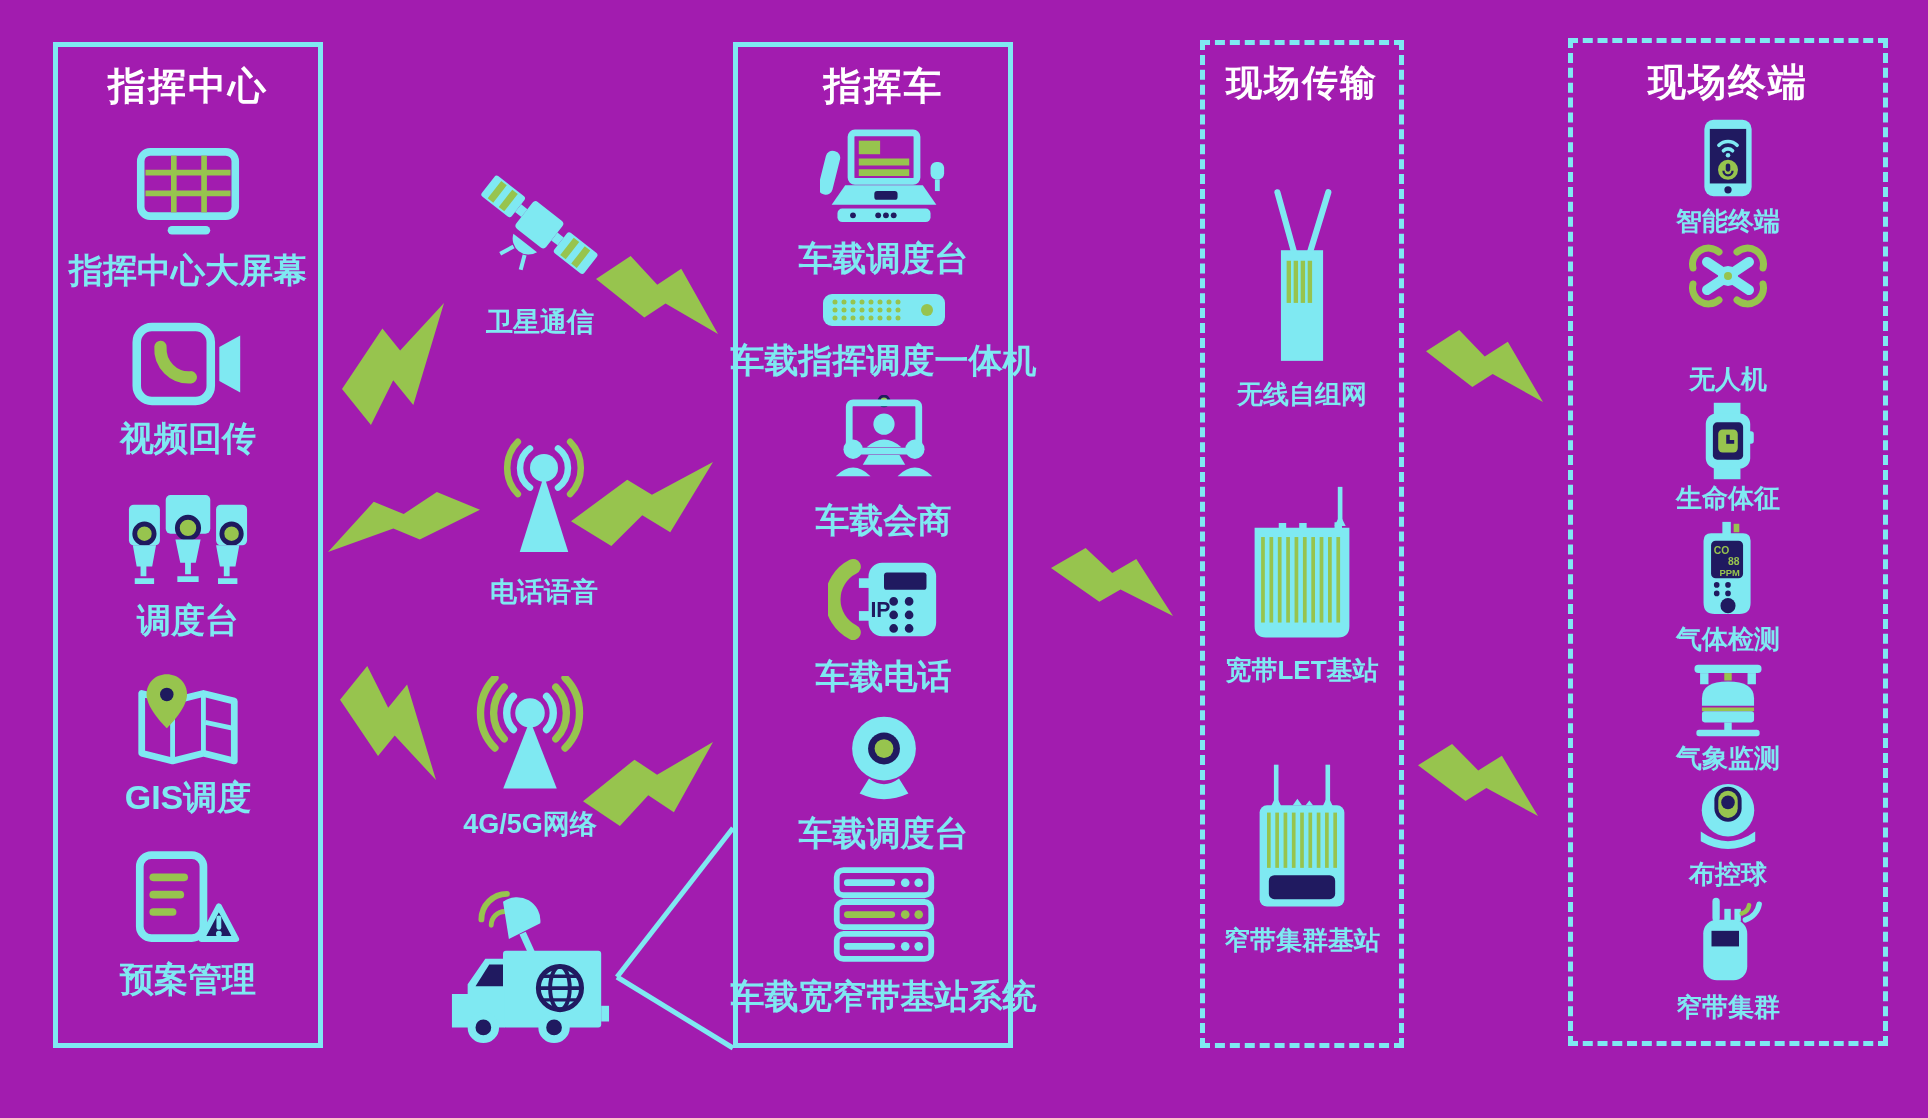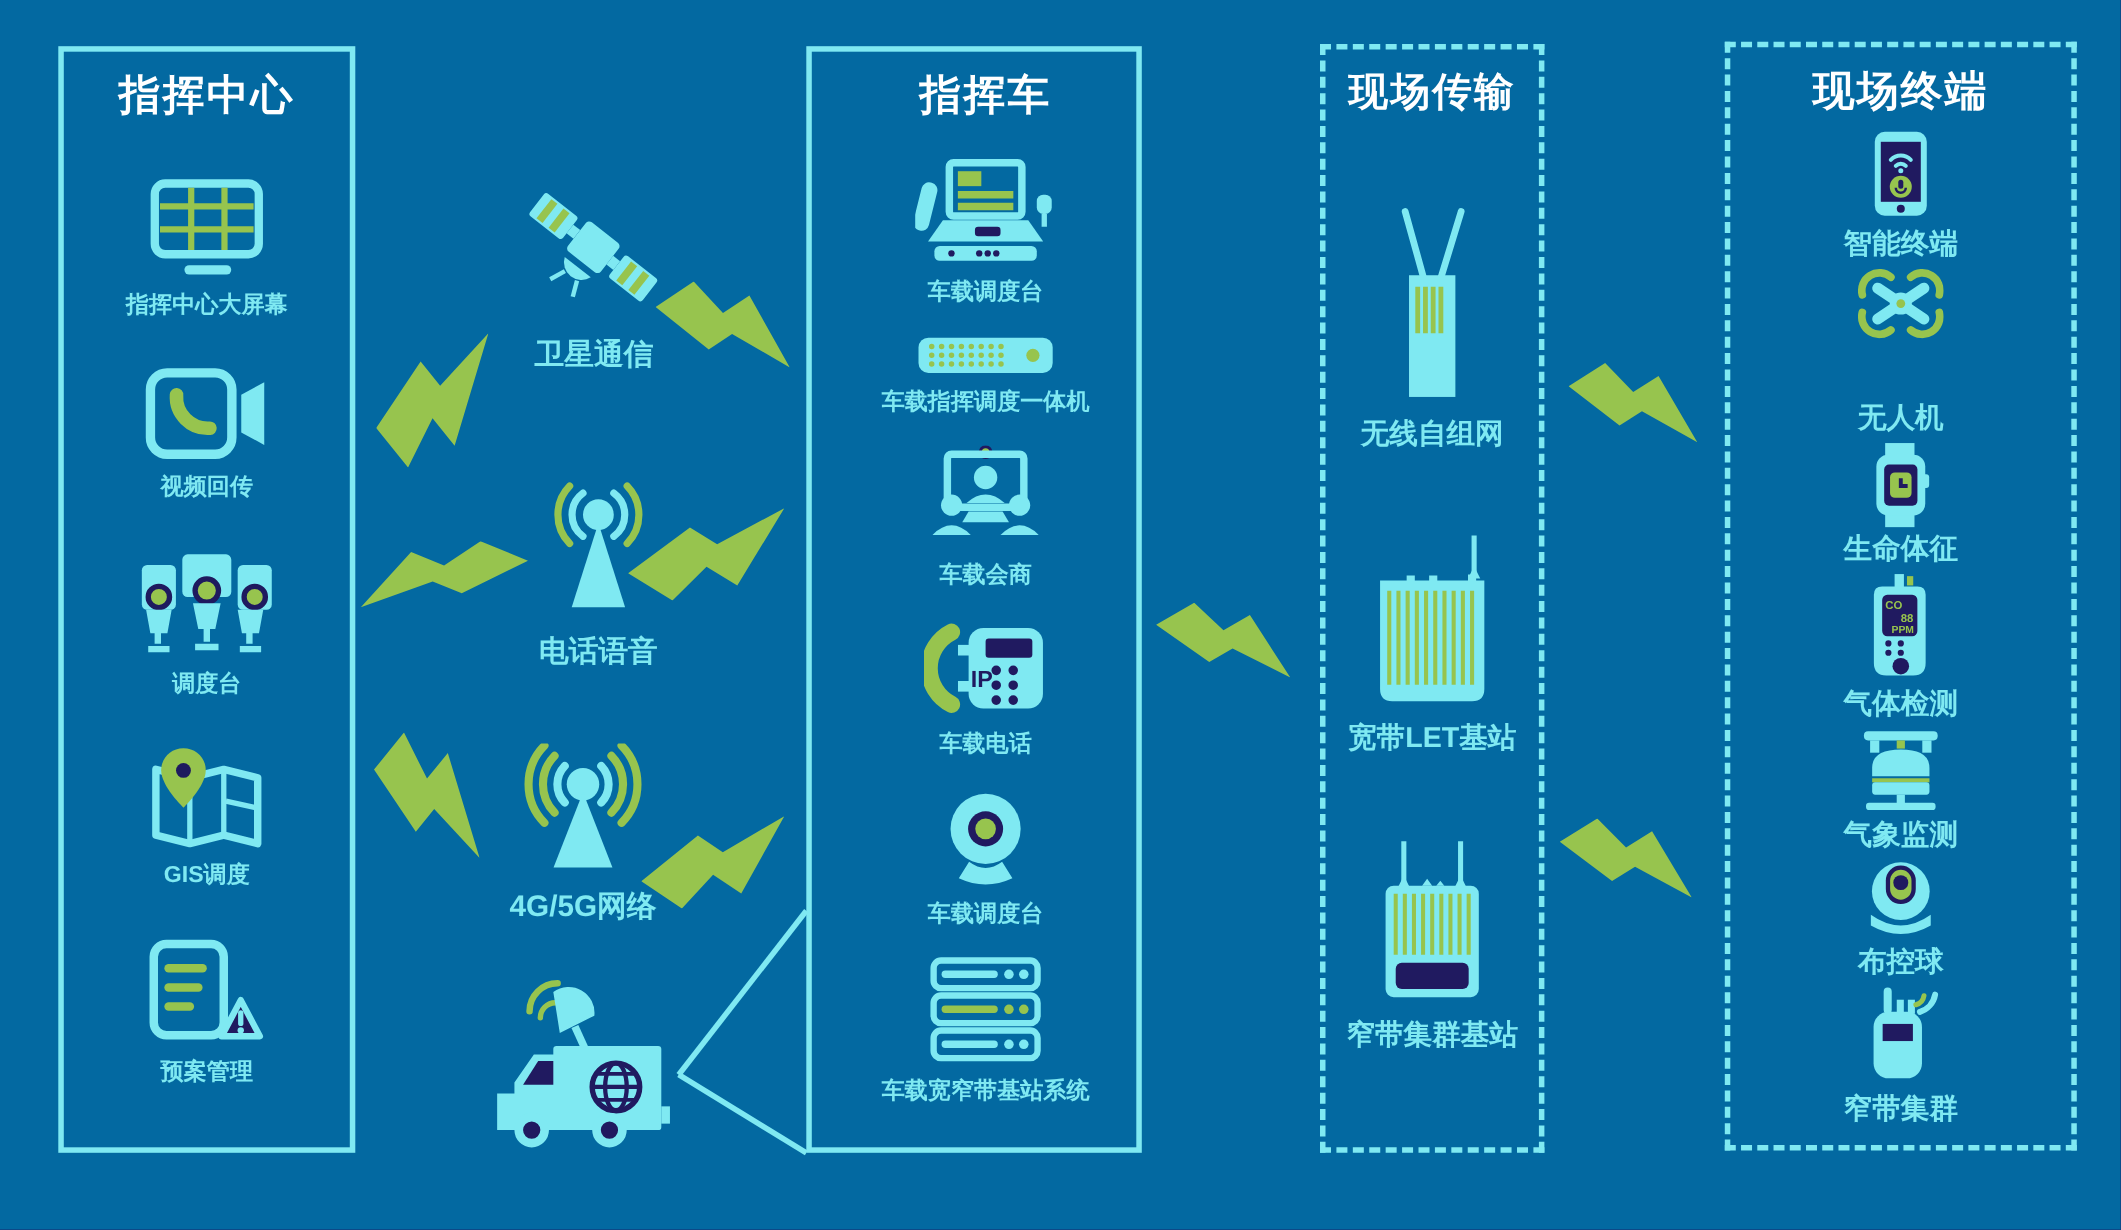--- a/index.html
+++ b/index.html
@@ -1,23 +1,23 @@
 <!DOCTYPE html>
 <html><head>
 <meta charset="utf-8">
 <style>
   html,body{margin:0;padding:0;background:#201A60;}
-  #stage{position:relative;width:1928px;height:1118px;background:#0369a1;overflow:hidden;
+  #stage{position:relative;width:1928px;height:1118px;background:#a21caf;overflow:hidden;
          font-family:"Liberation Sans", sans-serif;}
   .panel{position:absolute;border:5px solid #7FE9F2;display:flex;flex-direction:column;box-sizing:border-box;}
   .panel.dotted{border-style:dashed;}
   .panel-title{color:#FFFFFF;font-size:38px;font-weight:bold;text-align:center;margin-top:14px;letter-spacing:2px;}
   .items{flex:1;display:flex;flex-direction:column;justify-content:space-evenly;align-items:center;padding:6px 0 12px;}
   .item{display:flex;flex-direction:column;align-items:center;gap:10px;}
-  .item-label{color:#7FE9F2;font-size:21px;font-weight:bold;white-space:nowrap;}
+  .item-label{color:#7FE9F2;font-size:34px;font-weight:bold;white-space:nowrap;}
   .relay{position:absolute;display:flex;flex-direction:column;align-items:center;text-align:center;}
   .relay-label{color:#7FE9F2;font-size:27px;font-weight:bold;white-space:nowrap;}
   .bolt{position:absolute;}
   .bolt polygon{fill:#97C44E;}
   svg{display:block;}
 </style>
 </head>
 <body>
 
 <div id="stage">
@@ -93,21 +93,21 @@
             <line x1="88" y1="70" x2="88" y2="80" stroke="#7FE9F2" stroke-width="5" stroke-linecap="round"></line>
             <circle cx="88" cy="86.5" r="3" fill="#7FE9F2"></circle>
           </svg>
         </span>
         <div class="item-label">预案管理</div>
       </div>
 
     </div>
   </div>
 
-  <div class="panel" style="left:733px;top:42px;width:305px;height:1006px;padding-left:21px;">
+  <div class="panel" style="left:733px;top:42px;width:280px;height:1006px;padding-left:21px;">
     <div class="panel-title">指挥车</div>
     <div class="items">
 
       <div class="item">
         <span>
           <svg width="128" height="97" viewBox="0 0 132 100">
             <rect x="2" y="22" width="15" height="46" rx="7" fill="#7FE9F2" transform="rotate(14 9 45)"></rect>
             <rect x="32" y="4" width="68" height="50" rx="4" fill="none" stroke="#7FE9F2" stroke-width="7"></rect>
             <rect x="40" y="12" width="22" height="14" fill="#97C44E"></rect>
             <line x1="40" y1="34" x2="92" y2="34" stroke="#97C44E" stroke-width="7"></line>

